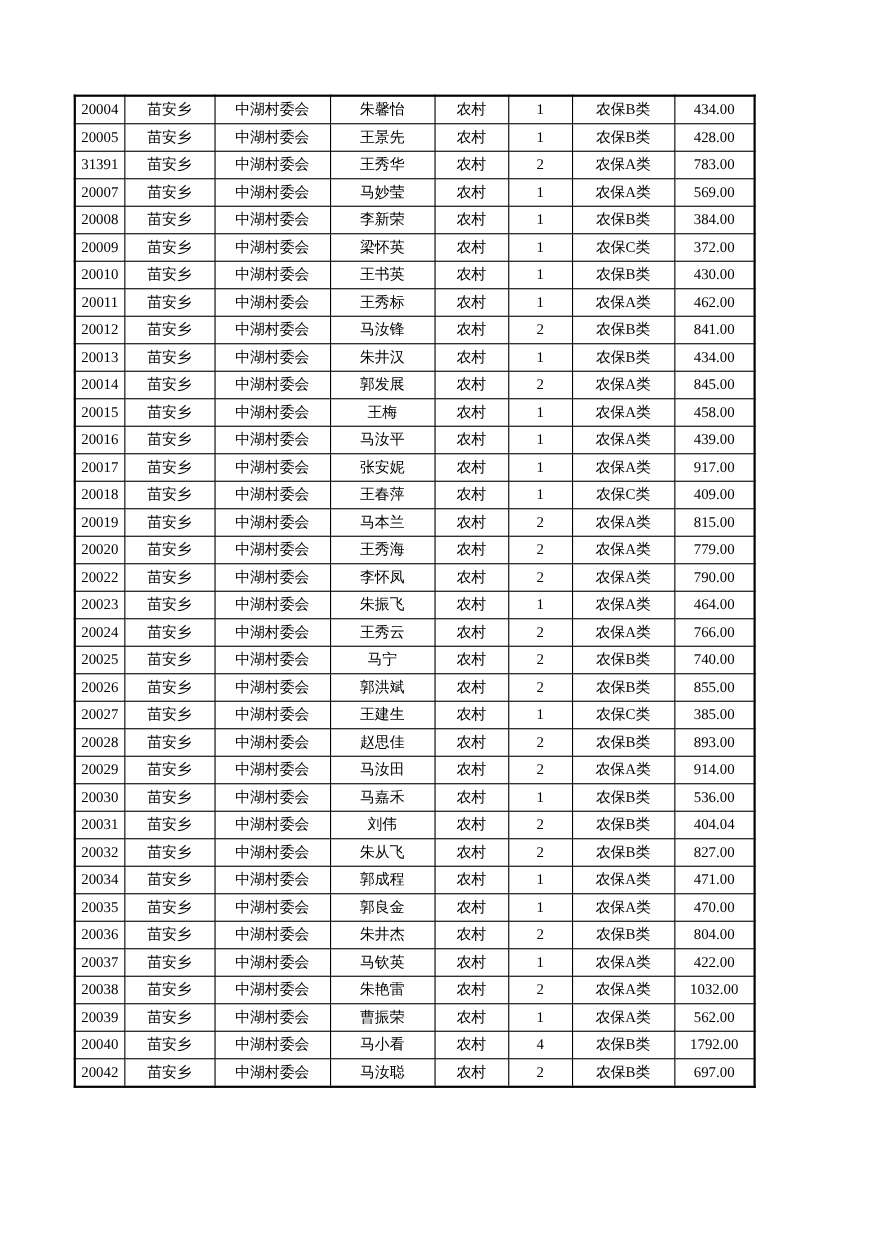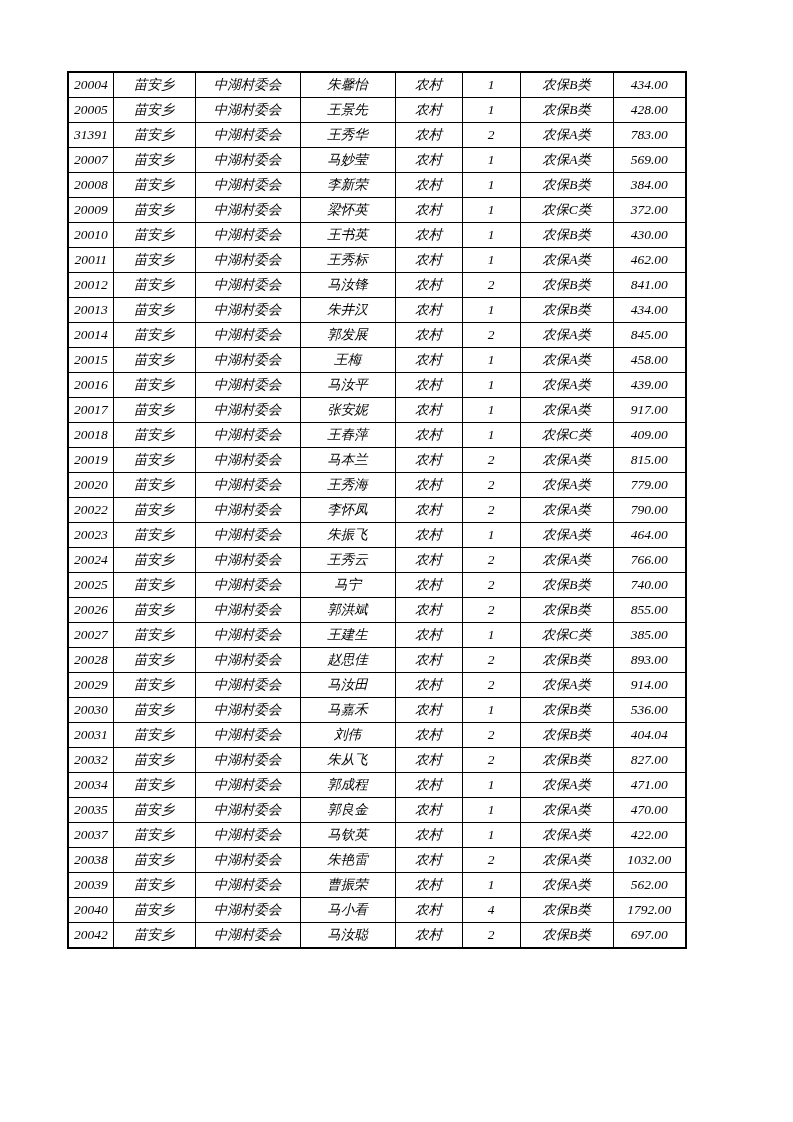--- a/index.html
+++ b/index.html
@@ -18,26 +18,25 @@
     position: absolute;
     left: 0; top: 0;
     width: 793px;
     height: 1122px;
     background: #ffffff;
     overflow: hidden;
   }
   table.roster {
     position: absolute;
     left: 67px;
-    top: 71px;
+    top: 86px;
     width: 618px;
     border-collapse: collapse;
     table-layout: fixed;
     border: 2px solid #000000;
-    font-style: italic;
   }
   table.roster td {
     border: 1px solid #000000;
     height: 24px;
     padding: 0 2px;
     text-align: center;
     vertical-align: middle;
     font-size: 13.5px;
     line-height: 24px;
     white-space: nowrap;
@@ -363,20 +362,30 @@
           <td>20035</td>
           <td>苗安乡</td>
           <td>中湖村委会</td>
           <td>郭良金</td>
           <td>农村</td>
           <td>1</td>
           <td>农保A类</td>
           <td>470.00</td>
         </tr>
         <tr>
+          <td>20036</td>
+          <td>苗安乡</td>
+          <td>中湖村委会</td>
+          <td>朱井杰</td>
+          <td>农村</td>
+          <td>2</td>
+          <td>农保B类</td>
+          <td>804.00</td>
+        </tr>
+        <tr>
           <td>20037</td>
           <td>苗安乡</td>
           <td>中湖村委会</td>
           <td>马钦英</td>
           <td>农村</td>
           <td>1</td>
           <td>农保A类</td>
           <td>422.00</td>
         </tr>
         <tr>

